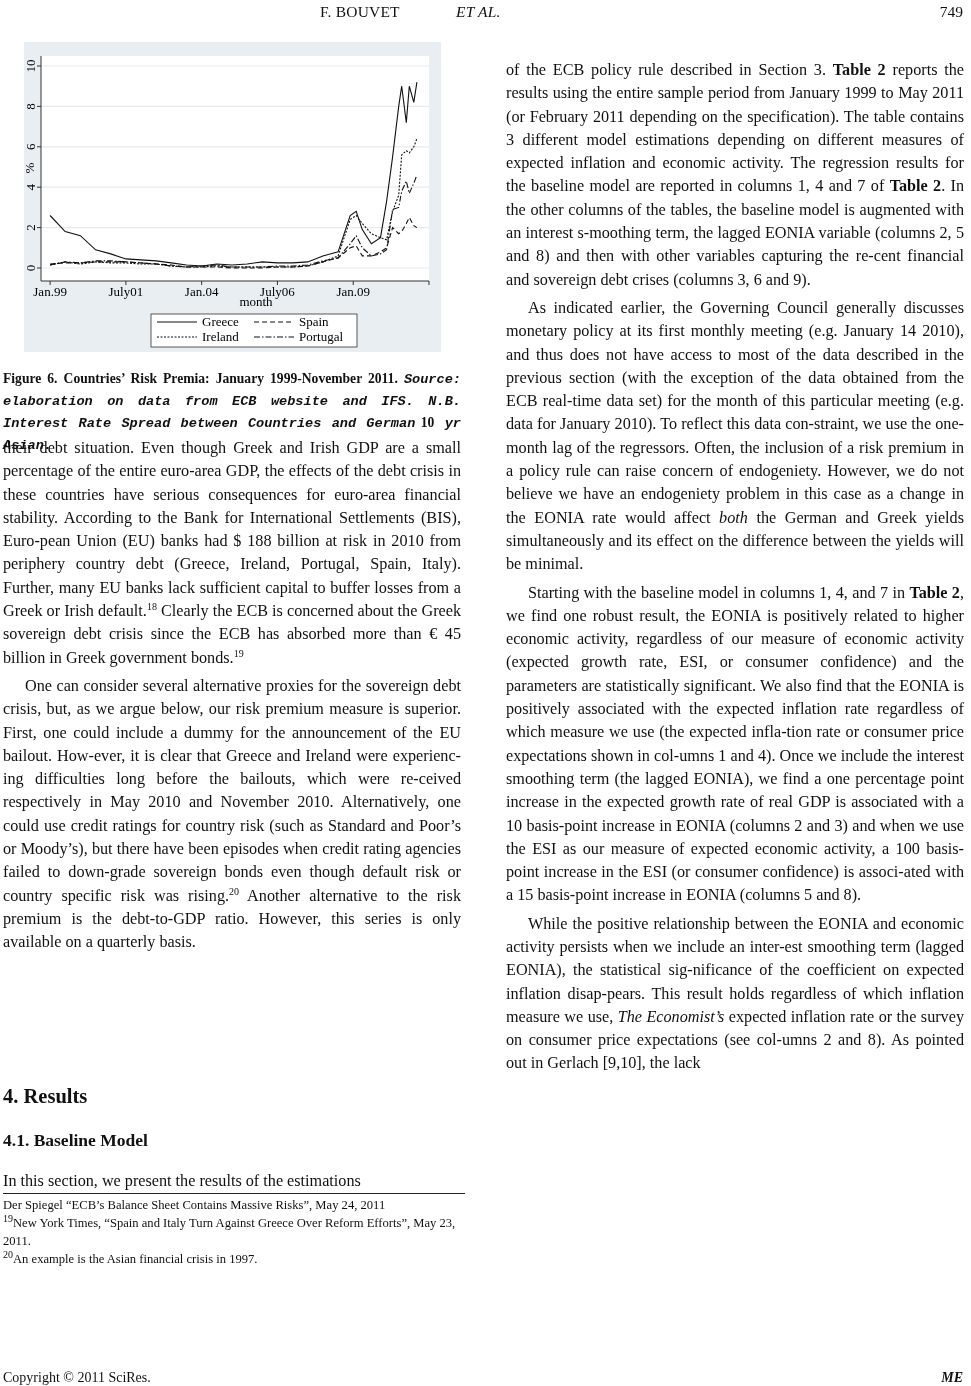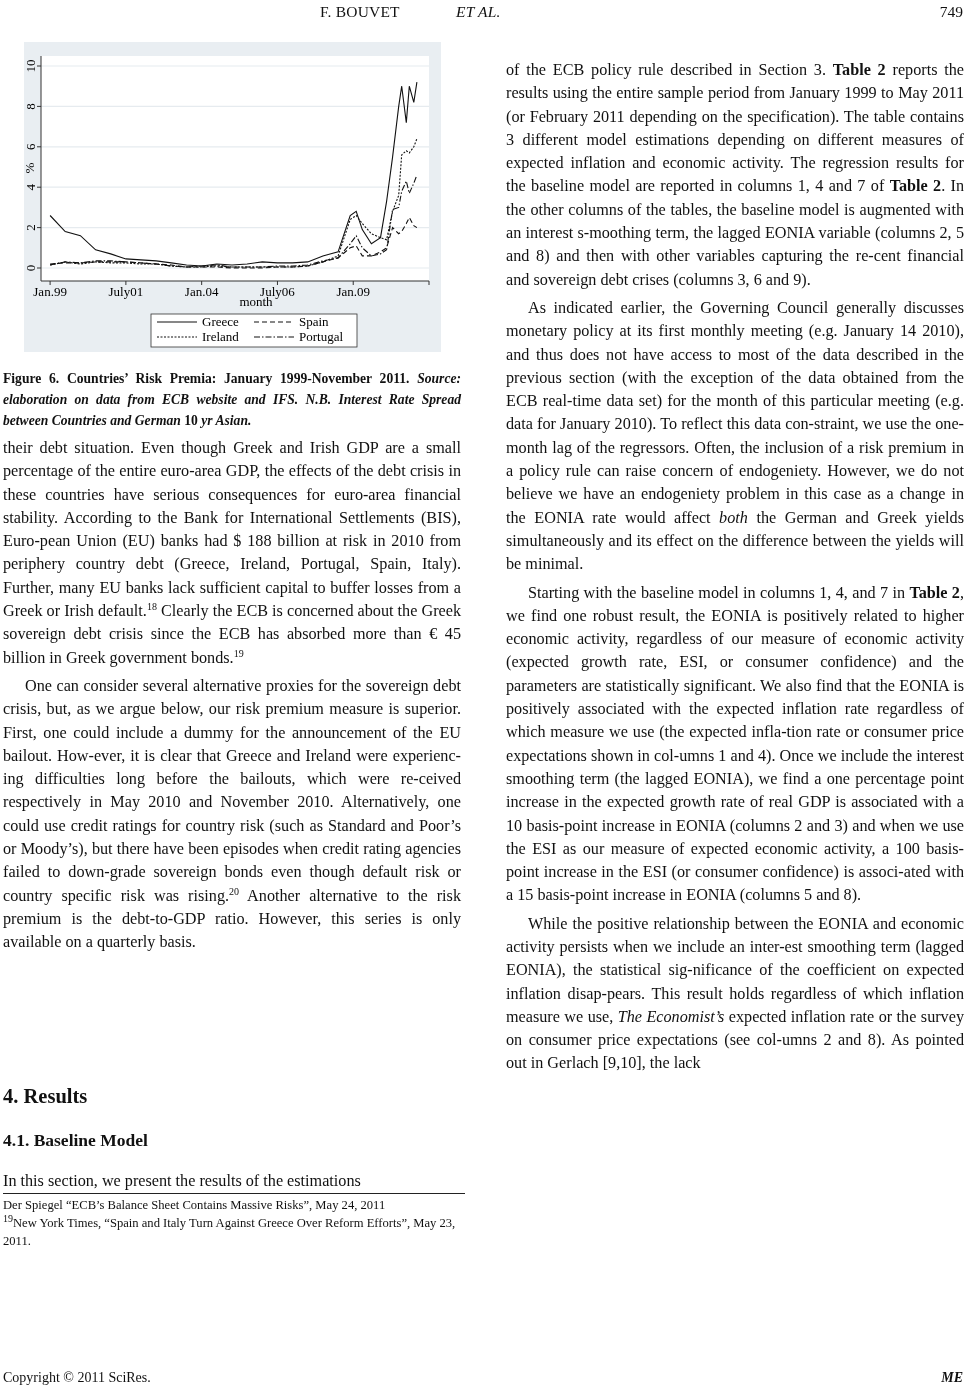--- a/index.html
+++ b/index.html
@@ -9,21 +9,21 @@
   .header .authors { position:absolute; left:320px; top:0; font-size:15.5px; letter-spacing:0.2px; }
   .header .authors i { font-style:italic;margin-left:44px; }
   .header .page-num { position:absolute; right:8px; top:0; font-size:15.5px; }
   .col { position:absolute; font-size:16.2px; line-height:23.3px; text-align:justify; }
   .col-left { left:3px; width:458px; }
   .col-right { left:506px; width:458px; }
   .col p { margin:0; }
   .indent { text-indent:22px; }
   sup { font-size:10px; line-height:0; vertical-align:super; }
   .caption { position:absolute; left:3px; top:368px; width:458px; font-size:13.6px; line-height:21px; font-weight:bold; text-align:justify; }
-  .caption i { font-style:italic; }
+  .caption i { font-style:italic;font-family:Liberation Mono, monospace; }
   .figure { position:absolute; left:24px; top:42px; width:417px; height:310px; background:#e9eef2; }
   .h1 { position:absolute; left:3px; top:1085px; font-size:20.5px; font-weight:bold; }
   .h2 { position:absolute; left:3px; top:1130px; font-size:17.5px; font-weight:bold; }
   .footnotes { position:absolute; left:3px; top:1193px; width:462px; font-size:12.6px; line-height:18px; border-top:1.3px solid #222; padding-top:2px; }
   .footnotes p { margin:0; }
   .footer-left { position:absolute; left:3px; top:1370px; font-size:14px; }
   .footer-right { position:absolute; right:8px; top:1370px; font-size:14px; font-weight:bold; font-style:italic; }
   b.tb { font-weight:bold; }
 </style>
 </head>
@@ -109,20 +109,21 @@
 
 <div class="h1">4. Results</div>
 <div class="h2">4.1. Baseline Model</div>
 <div class="col col-left" style="top:1170px;">
   <p>In this section, we present the results of the estimations</p>
 </div>
 
 <div class="footnotes">
   <p><span>Der Spiegel “ECB’s Balance Sheet Contains Massive Risks”, May 24, 2011</span></p>
   <p><sup>19</sup><span>New York Times, “Spain and Italy Turn Against Greece Over Reform Efforts”, May 23, 2011.</span></p>
+  <p><sup>20</sup><span>An example is the Asian financial crisis in 1997.</span></p>
 </div>
 
 <div class="col col-right" style="top:48px;margin-top:11px;">
   <p><span>of the ECB policy rule described in Section 3. </span><b class="tb">Table 2</b><span> reports the results using the entire sample period from January 1999 to May 2011 (or February 2011 depending on the specification). The table contains 3 different model estimations depending on different measures of expected inflation and economic activity. The regression results for the baseline model are reported in columns 1, 4 and 7 of </span><b class="tb">Table 2</b><span>. In the other columns of the tables, the baseline model is augmented with an interest s-moothing term, the lagged EONIA variable (columns 2, 5 and 8) and then with other variables capturing the re-cent financial and sovereign debt crises (columns 3, 6 and 9).</span></p>
   <p class="indent" style="margin-top:5px;"><span>As indicated earlier, the Governing Council generally discusses monetary policy at its first monthly meeting (e.g. January 14 2010), and thus does not have access to most of the data described in the previous section (with the exception of the data obtained from the ECB real-time data set) for the month of this particular meeting (e.g. data for January 2010). To reflect this data con-straint, we use the one-month lag of the regressors. Often, the inclusion of a risk premium in a policy rule can raise concern of endogeniety. However, we do not believe we have an endogeniety problem in this case as a change in the EONIA rate would affect </span><i>both</i><span> the German and Greek yields simultaneously and its effect on the difference between the yields will be minimal.</span></p>
   <p class="indent" style="margin-top:5px;"><span>Starting with the baseline model in columns 1, 4, and 7 in </span><b class="tb">Table 2</b><span>, we find one robust result, the EONIA is positively related to higher economic activity, regardless of our measure of economic activity (expected growth rate, ESI, or consumer confidence) and the parameters are statistically significant. We also find that the EONIA is positively associated with the expected inflation rate regardless of which measure we use (the expected infla-tion rate or consumer price expectations shown in col-umns 1 and 4). Once we include the interest smoothing term (the lagged EONIA), we find a one percentage point increase in the expected growth rate of real GDP is associated with a 10 basis-point increase in EONIA (columns 2 and 3) and when we use the ESI as our measure of expected economic activity, a 100 basis-point increase in the ESI (or consumer confidence) is associ-ated with a 15 basis-point increase in EONIA (columns 5 and 8).</span></p>
   <p class="indent" style="margin-top:5px;"><span>While the positive relationship between the EONIA and economic activity persists when we include an inter-est smoothing term (lagged EONIA), the statistical sig-nificance of the coefficient on expected inflation disap-pears. This result holds regardless of which inflation measure we use, </span><i>The Economist’s</i><span> expected inflation rate or the survey on consumer price expectations (see col-umns 2 and 8). As pointed out in Gerlach [9,10], the lack</span></p>
 </div>
 
 <div class="footer-left">Copyright © 2011 SciRes.</div>

